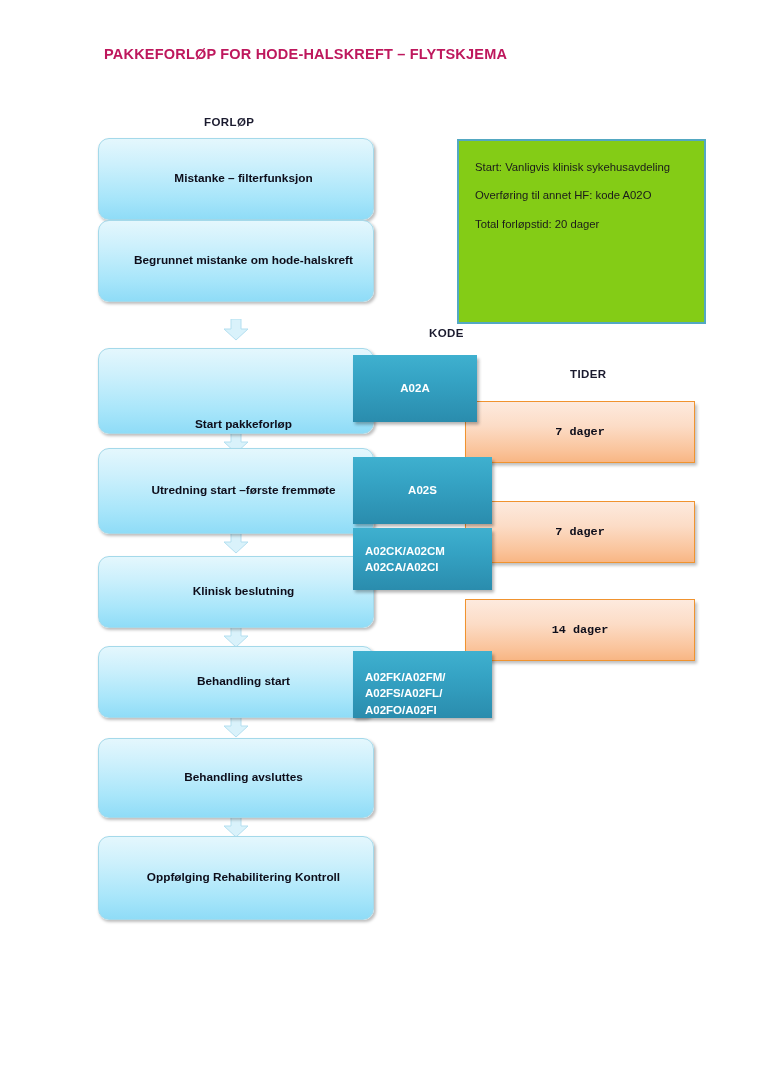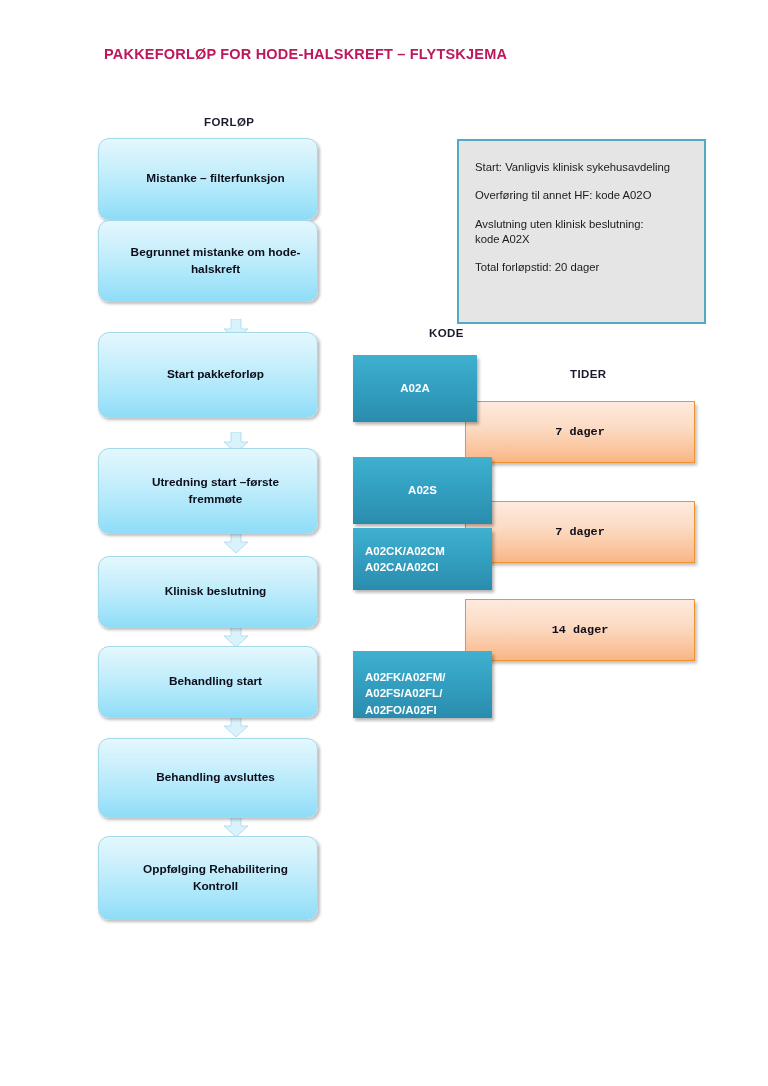--- a/index.html
+++ b/index.html
@@ -38,21 +38,21 @@
     white-space: nowrap;
   }
   #header-forlop { left: 204px; top: 116px; }
   #header-kode   { left: 400px; top: 327px; padding-left: 29px; }
   #header-tider  { left: 570px; top: 368px; }
 
   
   .flow-box {
     position: absolute;
     left: 98px;
-    width: 220px;
+    width: 276px;
     border-radius: 11px;
     background: linear-gradient(to bottom,
                 #e4f7fd 0%,
                 #ccf0fc 32%,
                 #a9e6fa 72%,
                 #8fdcf7 100%);
     border: 1px solid #a4d9ea;
     box-shadow: 1.5px 2px 3px rgba(0,0,0,0.26);
     display: flex;
     align-items: center;
@@ -65,21 +65,21 @@
     font-size: 11.8px;
     font-weight: bold;
     color: #0d0d1a;
     text-align: center;
     line-height: 1.45;
     padding: 0 12px;
   }
 
   #flow-0 { top: 138px;  height: 82px; }
   #flow-1 { top: 220px;  height: 82px; align-items: center; }
-  #flow-2 { top: 332px;  height: 86px; }
+  #flow-2 { top: 348px;  height: 86px; align-items: flex-end; }
   #flow-3 { top: 448px;  height: 86px; }
   #flow-4 { top: 556px;  height: 72px; }
   #flow-5 { top: 646px;  height: 72px; }
   #flow-6 { top: 738px;  height: 80px; }
   #flow-7 { top: 836px;  height: 84px; }
 
   
   .connector {
     position: absolute;
     left: 223px;
@@ -161,21 +161,21 @@
   #time-2 { top: 599px; }
 
   
   #info-box {
     position: absolute;
     left: 457px;
     top: 139px;
     width: 249px;
     height: 185px;
     border: 2px solid #53a8c2;
-    background: #e5e5e5;
+    background: #84cc16;
     box-sizing: border-box;
     padding: 19px 16px 0 16px;
     z-index: 5;
   }
   .info-line {
     font-size: 11.3px;
     color: #1b1b1b;
     line-height: 1.35;
     margin-bottom: 13px;
     white-space: pre-line;
@@ -276,16 +276,14 @@
 <div class="time-box" id="time-1">
   <div class="time-label">7 dager</div>
 </div>
 <div class="time-box" id="time-2">
   <div class="time-label">14 dager</div>
 </div>
 
 <div id="info-box">
   <div class="info-line">Start: Vanligvis klinisk sykehusavdeling</div>
   <div class="info-line">Overføring til annet HF: kode A02O</div>
-  <div class="info-line">Avslutning uten klinisk beslutning:
-kode A02X</div>
   <div class="info-line">Total forløpstid: 20 dager</div>
 </div>
 
 </body></html>

